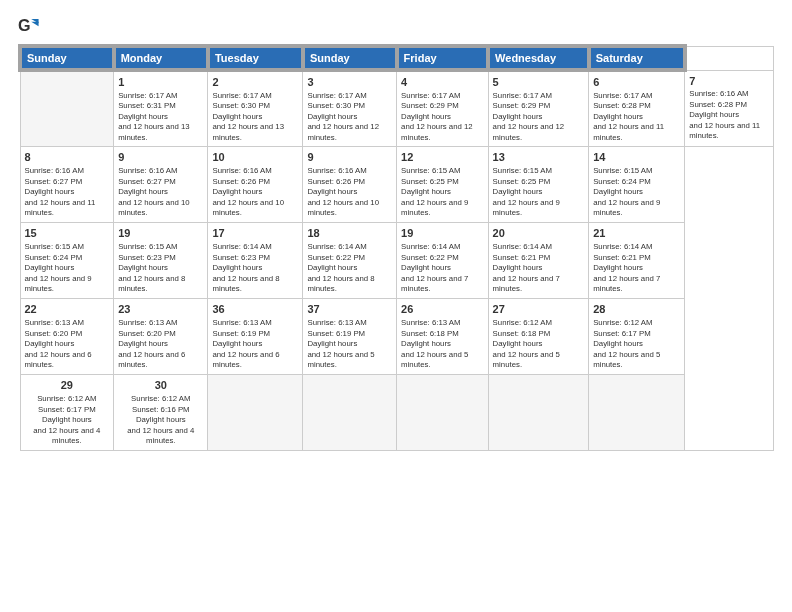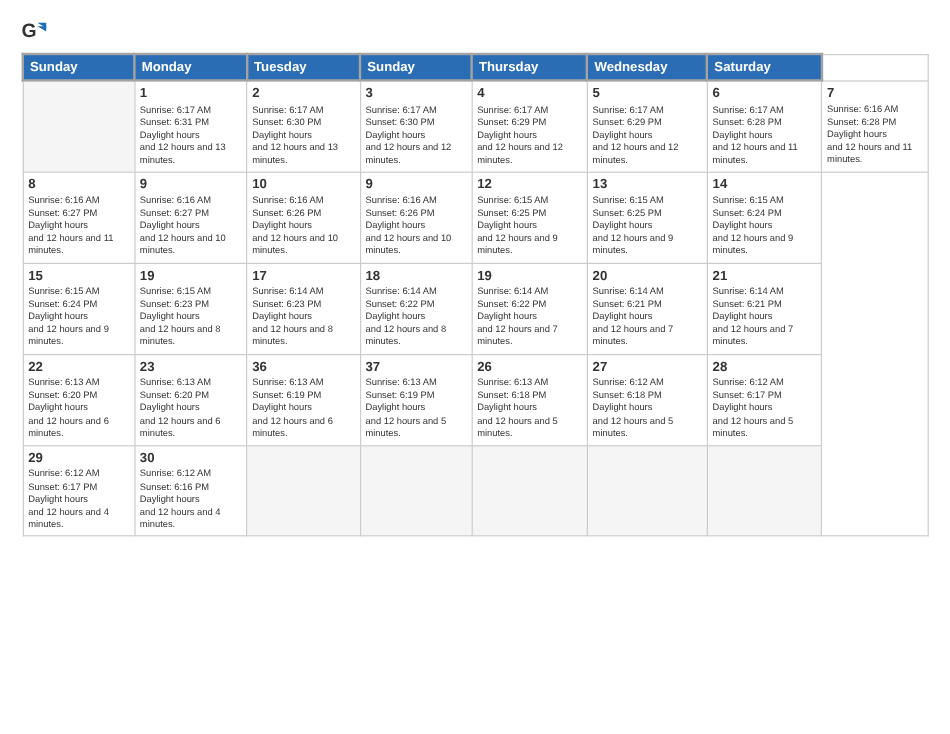--- a/index.html
+++ b/index.html
@@ -51,21 +51,21 @@
       border: 1px solid #ccc;
       margin-top: 6px;
     }
     .calendar-table th {
       background-color: #2a6db5;
       color: #fff;
       font-size: 11px;
       font-weight: bold;
       text-align: left;
       padding: 4px 5px;
-      border: 2px solid #a3a3a3;
+      border: 4px solid #a3a3a3;
     }
     .calendar-table td {
       vertical-align: top;
       border: 1px solid #ccc;
       padding: 3px 4px;
       font-size: 7.8px;
       color: #333;
       width: 113px;
       height: 76px;
       line-height: 1.35;
@@ -74,20 +74,21 @@
       background: #f5f5f5;
     }
     .day-number {
       font-size: 11px;
       font-weight: bold;
       display: block;
       margin-bottom: 1px;
     }
     .last-row td {
       height: 60px;
+      text-align: center;
     }
   </style>
 </head>
 <body>
 
 <div class="page">
   <div class="header-row">
     <div class="logo">
       <svg class="logo-icon" viewBox="0 0 30 30" xmlns="http://www.w3.org/2000/svg">
         <text x="0" y="20" font-size="22" font-weight="bold" fill="#333">G</text>
@@ -105,21 +106,21 @@
     </div>
   </div>
 
   <table class="calendar-table">
     <thead>
       <tr>
       <th>Sunday</th>
           <th>Monday</th>
           <th>Tuesday</th>
           <th>Sunday</th>
-          <th>Thursday</th>
+          <th>Friday</th>
           <th>Wednesday</th>
           <th>Saturday</th>
         </tr>
     </thead>
     <tbody id="calendar-body">
     <tr>
           <td class="empty"></td>
           <td><span class="day-number">1</span><span>Sunrise: 6:17 AM<br>Sunset: 6:31 PM<br>Daylight hours<br>and 12 hours and 13 minutes.</span></td>
           <td><span class="day-number">2</span><span>Sunrise: 6:17 AM<br>Sunset: 6:30 PM<br>Daylight hours<br>and 12 hours and 13 minutes.</span></td>
           <td><span class="day-number">3</span><span>Sunrise: 6:17 AM<br>Sunset: 6:30 PM<br>Daylight hours<br>and 12 hours and 12 minutes.</span></td>

